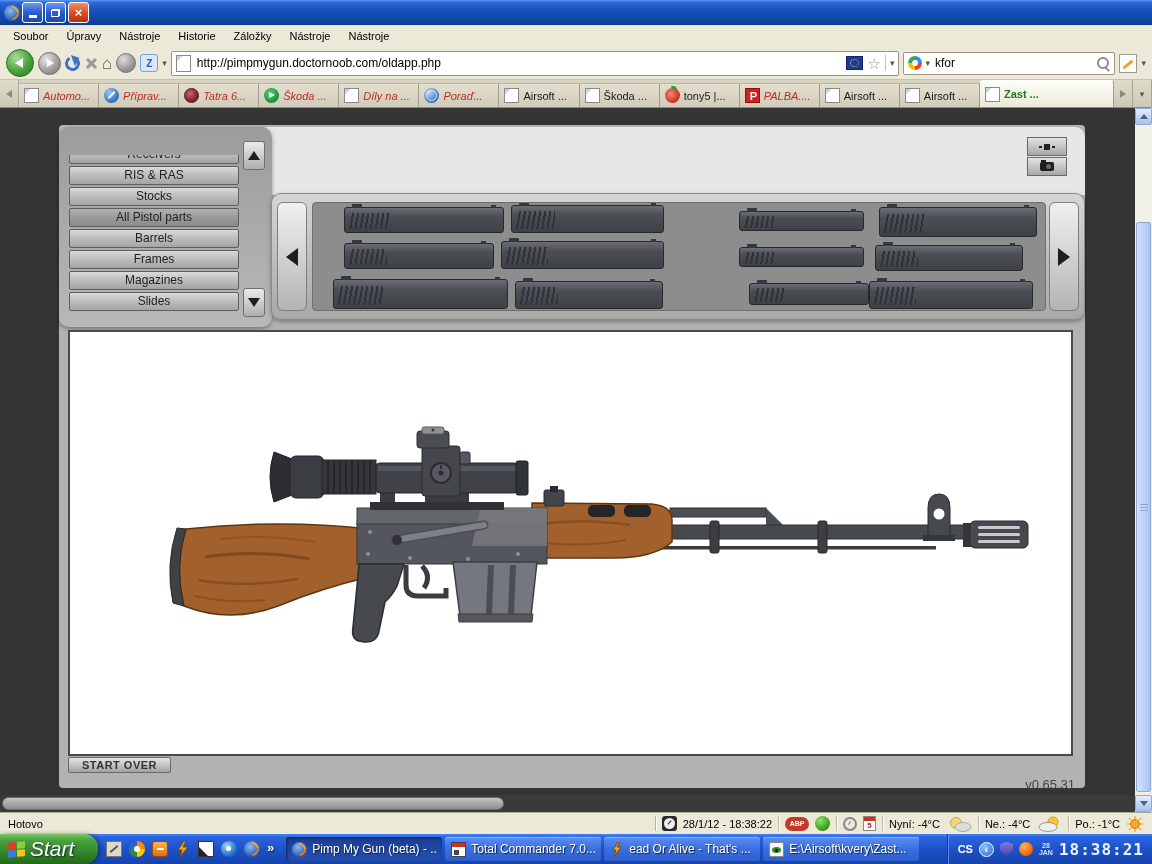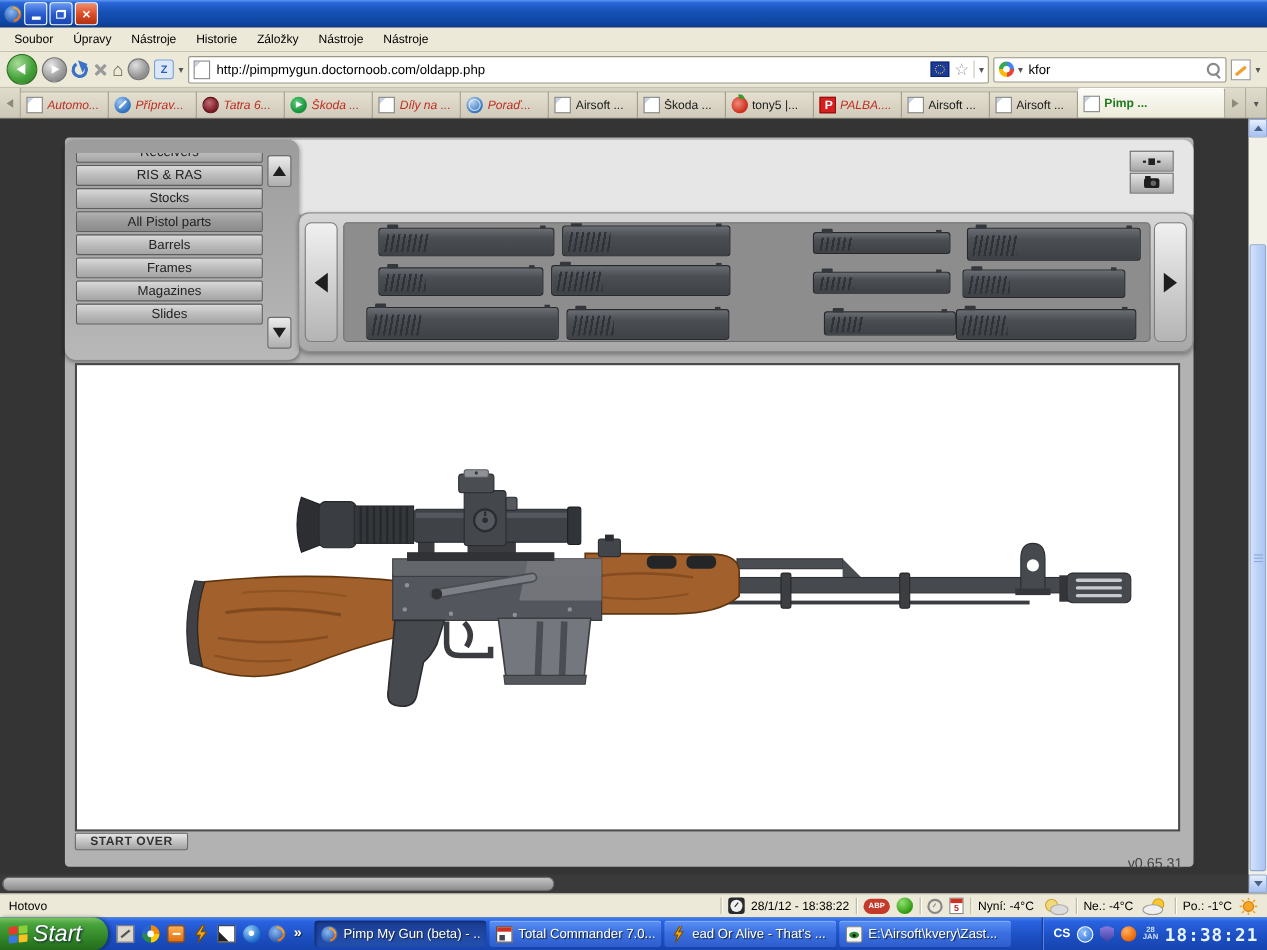--- a/index.html
+++ b/index.html
@@ -94,21 +94,21 @@
   .favicon[data-icon="tomato"]::before{content:'';position:absolute;top:-2px;left:6px;width:6px;height:4px;background:#3a9a2a;border-radius:0 4px 0 4px;}
   .favicon[data-icon="palba"]{background:#d42020;border:1px solid #8e1010;}
   .favicon[data-icon="palba"]::before{content:'P';position:absolute;left:4px;top:0;color:#fff;font:bold 11px/14px "Liberation Sans",sans-serif;}
   
   .content{position:absolute;left:0;top:108px;width:1135px;height:687px;background:#343434;overflow:hidden;}
   .stage{position:absolute;left:59px;top:17px;width:1026px;height:663px;background:#b2b2b2;border-radius:4px;}
   .top-light{position:absolute;left:206px;top:2px;width:820px;height:68px;background:#e6e6e6;border-radius:0 10px 0 0;}
   
   .list-panel{position:absolute;left:0;top:2px;width:213px;height:200px;border-radius:10px;
     background:linear-gradient(180deg,#9c9c9c,#b8b8b8);box-shadow:0 2px 4px rgba(0,0,0,.35);}
-  .cat-list{position:absolute;left:10px;top:12px;width:170px;height:178px;overflow:hidden;}
+  .cat-list{position:absolute;left:10px;top:28px;width:170px;height:178px;overflow:hidden;}
   .cat-item{height:17px;line-height:17px;font-size:12px;color:#222;text-align:center;
     background:linear-gradient(180deg,#dadada,#bcbcbc 50%,#a4a4a4);border:1px solid #5e5e5e;border-radius:2px;margin-bottom:2px;}
   .cat-item.first{margin-top:-10px;}
   .cat-item.selected{background:linear-gradient(180deg,#b2b2b2,#9a9a9a 50%,#8c8c8c);}
   .cat-scroll{position:absolute;left:184px;top:14px;width:22px;height:176px;}
   .scroll-btn{position:absolute;left:0;width:22px;height:29px;background:linear-gradient(180deg,#ececec,#aeaeae);
     border:1px solid #6e6e6e;border-radius:3px;box-sizing:border-box;display:flex;align-items:center;justify-content:center;}
   .tri-up{border-left:6px solid transparent;border-right:6px solid transparent;border-bottom:9px solid #1e1e1e;}
   .tri-dn{border-left:6px solid transparent;border-right:6px solid transparent;border-top:9px solid #1e1e1e;}
   
@@ -333,21 +333,21 @@
     <div class="tab">
         <span class="favicon" data-icon="page"></span>
         <span class="tab-label">Airsoft ...</span>
       </div>
     <div class="tab">
         <span class="favicon" data-icon="page"></span>
         <span class="tab-label">Airsoft ...</span>
       </div>
     <div class="tab active">
         <span class="favicon" data-icon="page"></span>
-        <span class="tab-label">Pimp ...</span>
+        <span class="tab-label">Zast ...</span>
       </div>
     <span class="tabscroll">
         <span class="tri-r-sm"></span>
       </span>
     <span class="tabscroll">
         <span class="caret">▾</span>
       </span>
   </div>
 
   <div class="content">

